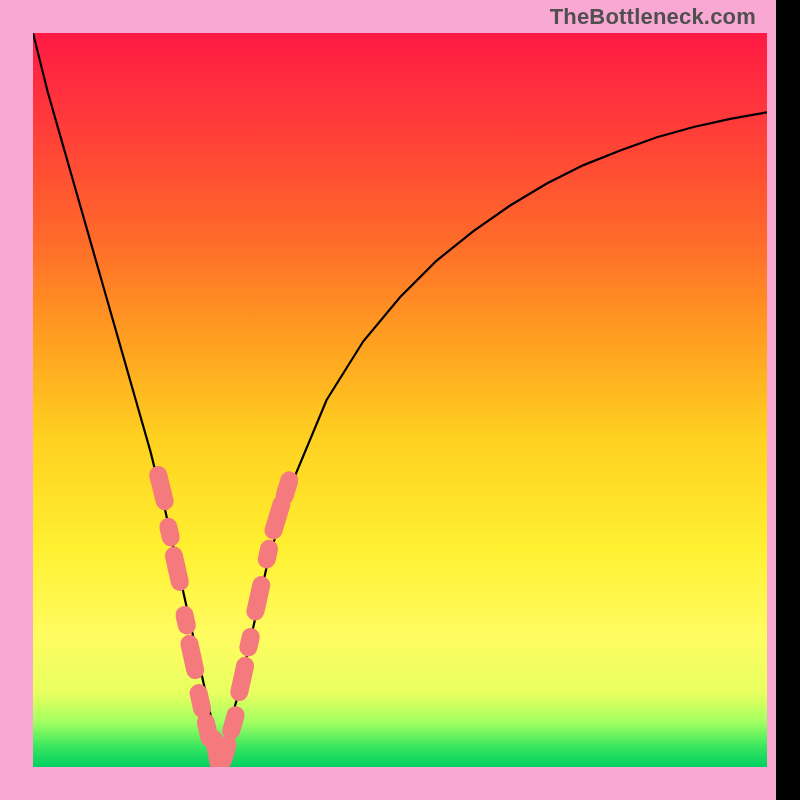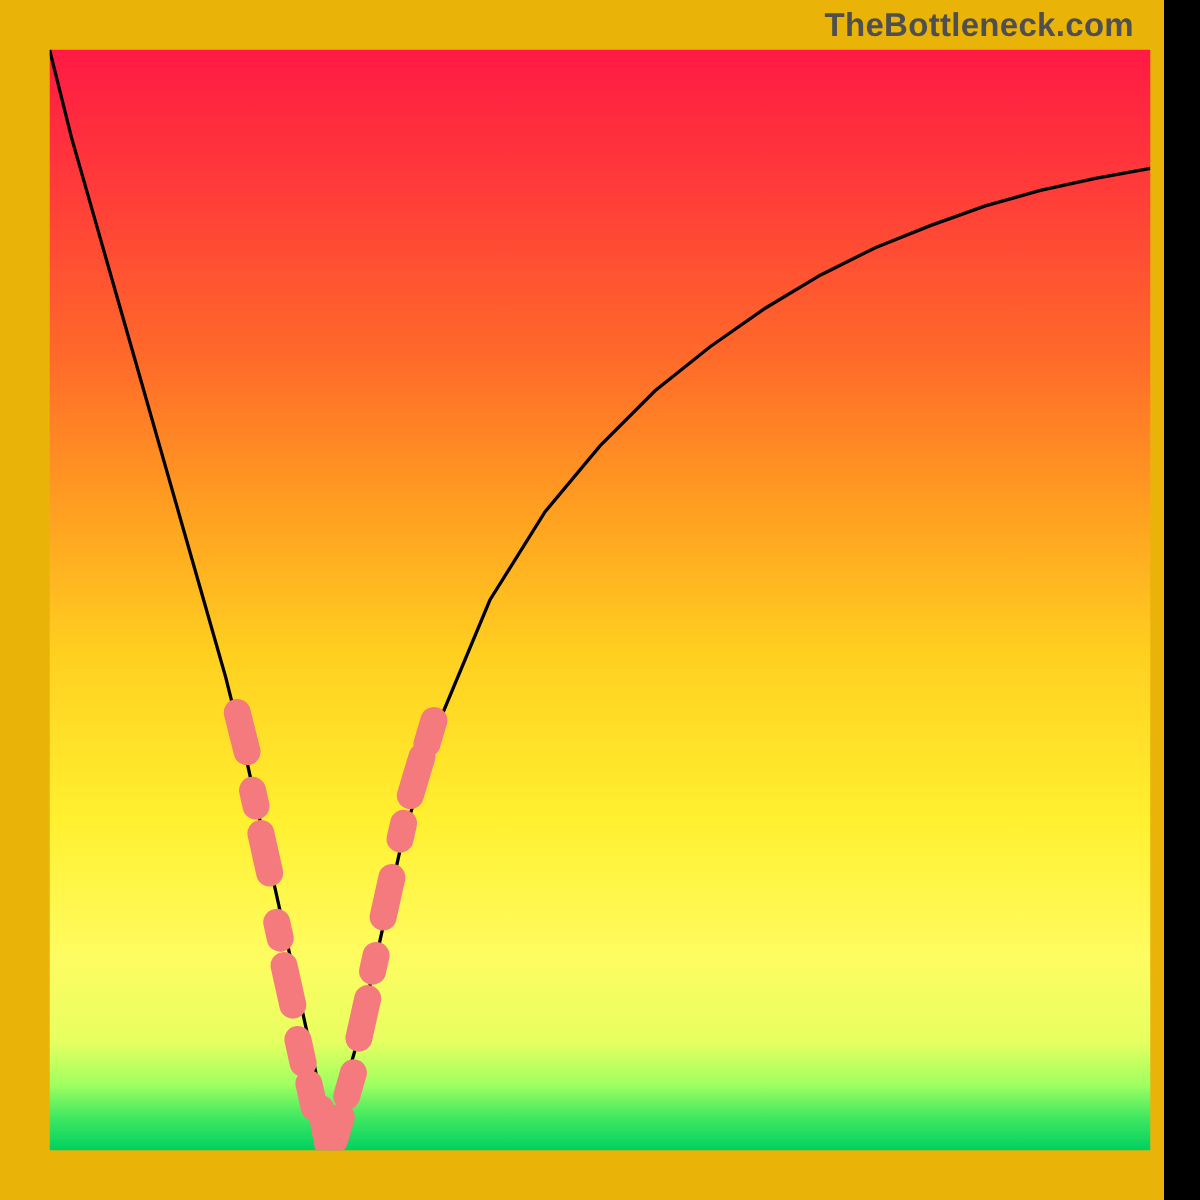--- a/index.html
+++ b/index.html
@@ -7,21 +7,21 @@
   padding: 0;
   width: 800px;
   height: 800px;
   background: #000;
   overflow: hidden;
 }
 .frame {
   position: relative;
   width: 776px;
   height: 800px;
-  background: #eab308;
+  background: #f9a8d4;
 }
 .plot-area {
   position: absolute;
   left: 33px;
   top: 33px;
   width: 734px;
   height: 734px;
   overflow: hidden;
 }
 .gradient-bg {

